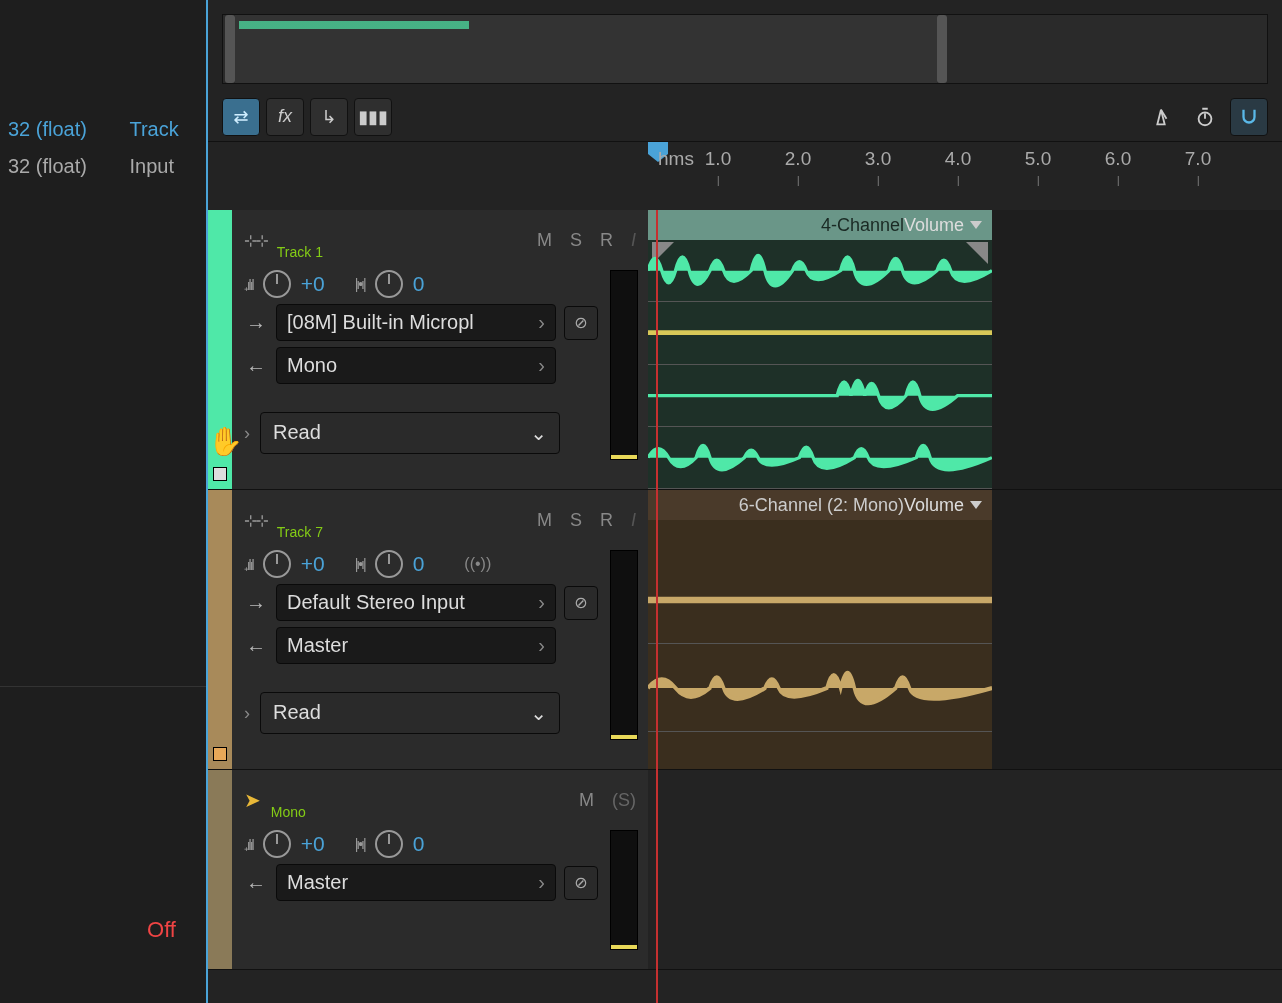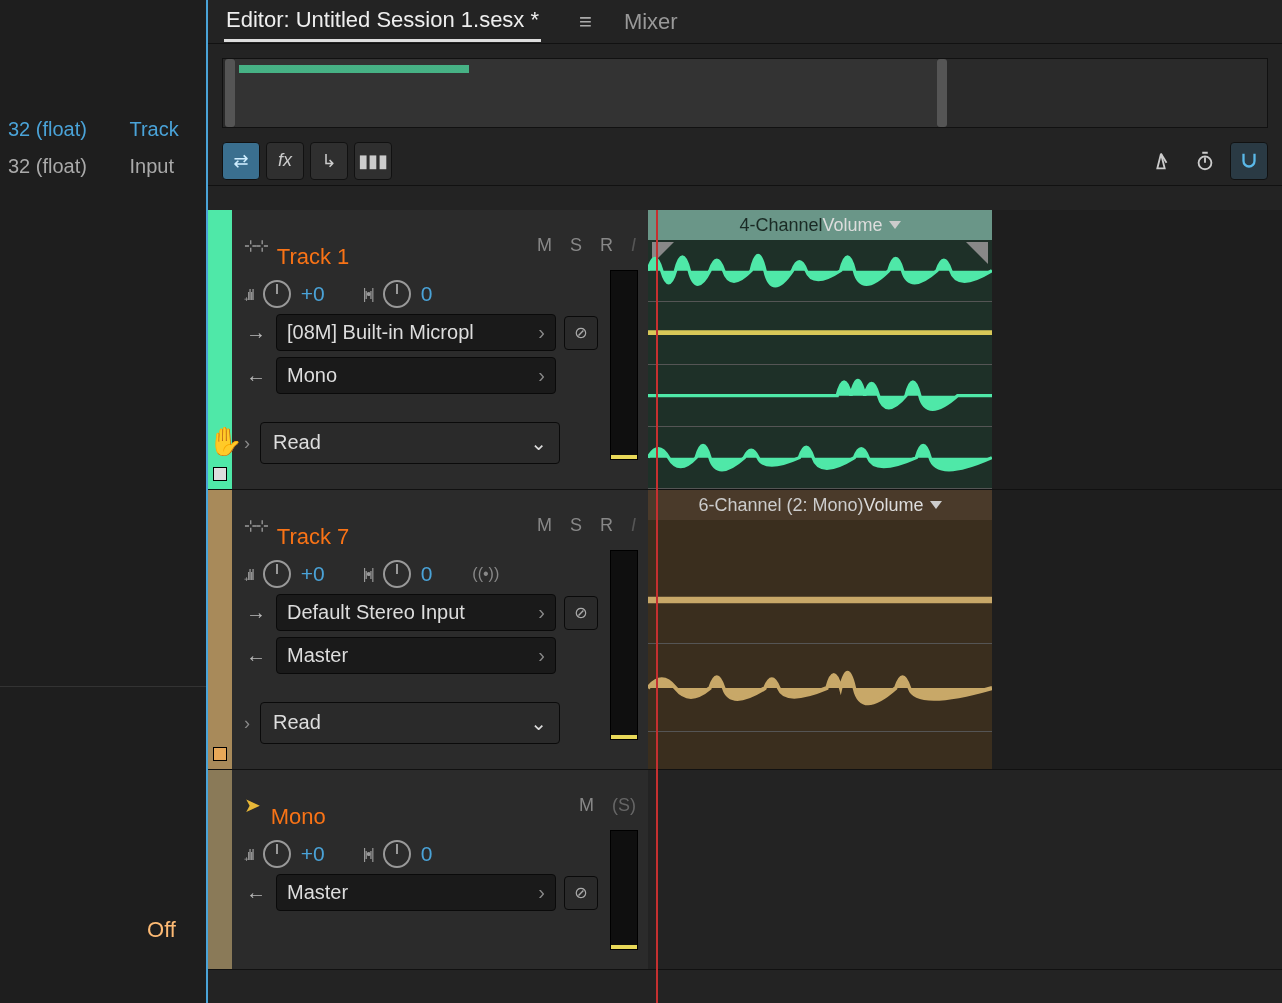--- a/index.html
+++ b/index.html
@@ -3,21 +3,21 @@
 <meta charset="utf-8">
 <style>
 * { box-sizing: border-box; margin: 0; padding: 0; font-family: -apple-system, "Segoe UI", sans-serif; }
 body { background: #1a1a1a; color: #ccc; width: 1282px; height: 1003px; overflow: hidden; position: relative; }
 
 .left-panel { position:absolute; left:0; top:0; width:208px; height:100%; background:#1e1e1e; border-right:2px solid #4aa3d8;}
 .file-table { width:100%; font-size:20px; color:#ccc;}
 .file-table th { text-align:left; padding:8px 6px; font-weight:400; color:#ddd; border-bottom:1px solid #333;}
 .file-table td { padding:6px; color:#4aa3d8;}
 .file-table td.gray { color:#aaa;}
-.off-label { position:absolute; bottom:60px; right:30px; font-size:22px; color:#fdba74;}
+.off-label { position:absolute; bottom:60px; right:30px; font-size:22px; color:#ef4444;}
 .hr-sep { border:none; border-top:1px solid #333; margin-top:60px;}
 
 .main { position:absolute; left:208px; top:0; right:0; bottom:0; background:#232323;}
 .tabbar { height:44px; display:flex; align-items:center; gap:30px; padding-left:16px; border-bottom:1px solid #111;}
 .tab { font-size:22px; color:#eee; padding:6px 2px; position:relative;}
 .tab.active { border-bottom:3px solid #ddd;}
 .tab.inactive { color:#999;}
 .hamburger { font-size:22px; color:#aaa; margin-left:8px;}
 
 .overview { margin:14px 14px 8px 14px; height:70px; background:#2a2a2a; border:1px solid #111; position:relative;}
@@ -39,46 +39,46 @@
 .playhead-marker { position:absolute; left:440px; top:0; width:20px; height:20px; background:#4aa3d8; clip-path:polygon(0 0,100% 0,100% 60%,50% 100%,0 60%);}
 .playhead-line { position:absolute; left:448px; top:0; bottom:0; width:2px; background:#c53030; z-index:5;}
 
 .tracks { position:absolute; left:0; top:210px; right:0; bottom:0;}
 .track { display:flex; border-bottom:1px solid #111; position:relative;}
 .track-color { width:24px;}
 .track-header { width:416px; background:#2b2b2b; padding:10px 12px 8px 12px; position:relative;}
 .tc-green{background:#4fe8a8;} .tc-tan{background:#a88a5a;} .tc-tan2{background:#8a7a58;}
 .track-name-row{display:flex;align-items:center;gap:10px;margin-bottom:10px;}
 .wave-icon{color:#999;font-size:16px;letter-spacing:-2px;}
-.track-name{font-size:22px;color:#f97316;margin-top:24px;}
+.track-name{font-size:14px;color:#84cc16;margin-top:24px;}
 .msr { margin-left:auto; display:flex; gap:18px; color:#888; font-size:18px;}
 .msr span{cursor:pointer;}
 .msr .in{color:#555;font-style:italic;}
 .ctrl-row{display:flex;align-items:center;gap:10px;margin:6px 0;}
 .knob{width:28px;height:28px;border:2px solid #999;border-radius:50%;position:relative;display:inline-block;}
 .knob::after{content:"";position:absolute;left:50%;top:2px;width:2px;height:10px;background:#999;transform:translateX(-50%);}
 .vol-icon{color:#999;font-size:14px;letter-spacing:-2px;}
 .blue-val{color:#4aa3d8;font-size:21px;font-weight:500;}
-.pan-icon{color:#999;font-size:14px;letter-spacing:-2px;margin-left:28px;}
+.pan-icon{color:#999;font-size:14px;letter-spacing:-2px;margin-left:20px;}
 .io-row{display:flex;align-items:center;gap:8px;margin:6px 0;}
 .arrow{color:#bbb;font-size:20px;width:24px;text-align:center;}
 .io-select{flex:1;background:#1a1a1a;border:1px solid #0a0a0a;border-radius:4px;padding:6px 10px;font-size:20px;color:#ddd;display:flex;justify-content:space-between;align-items:center;max-width:280px;}
 .io-select .chev{color:#888;}
 .phase-btn{width:34px;height:34px;border:1px solid #0a0a0a;border-radius:4px;background:#2a2a2a;display:flex;align-items:center;justify-content:center;color:#aaa;}
 .auto-row{display:flex;align-items:center;gap:10px;margin-top:28px;}
 .auto-chev{color:#888;font-size:18px;}
 .auto-select{flex:1;max-width:300px;background:#2a2a2a;border:1px solid #0a0a0a;border-radius:4px;padding:8px 12px;font-size:20px;color:#ddd;display:flex;justify-content:space-between;}
 .meter{position:absolute;right:10px;top:60px;width:28px;height:190px;background:#0f0f0f;border:1px solid #000;}
 .meter::after{content:"";position:absolute;left:0;right:0;bottom:0;height:4px;background:#e8d858;}
 .color-box{width:14px;height:14px;border:1px solid #000;position:absolute;left:5px;bottom:8px;}
 .cb-white{background:#ddd;} .cb-orange{background:#e8a858;}
 
 .clip-area{flex:1;background:#1e1e1e;position:relative;overflow:hidden;}
 .clip{position:absolute;left:0;top:0;bottom:0;right:290px;}
-.clip-header{height:30px;background:#6a9688;display:flex;align-items:center;justify-content:center;padding:0 10px;font-size:18px;color:#1a2a24;}
+.clip-header{height:30px;background:#6a9688;display:flex;align-items:center;justify-content:flex-end;padding:0 10px;font-size:18px;color:#1a2a24;}
 .clip-header.tan{background:#4a3a2a;color:#ccc;}
 .clip-body{position:absolute;top:30px;left:0;right:0;bottom:0;background:#1e3028;}
 .clip-body.tan{background:#3a2e1e;}
 .fade-tri{position:absolute;top:2px;width:22px;height:22px;background:#888;}
 .fade-tri.l{left:4px;clip-path:polygon(0 0,100% 0,0 100%);}
 .fade-tri.r{right:4px;clip-path:polygon(0 0,100% 0,100% 100%);}
 .lane{position:absolute;left:0;right:0;border-bottom:1px solid #555;}
 svg.wfs{width:100%;height:100%;}
 .vol-dropdown{color:#ddd;display:flex;align-items:center;gap:6px;}
 .tri-down{width:0;height:0;border-left:6px solid transparent;border-right:6px solid transparent;border-top:8px solid #ccc;}
@@ -102,25 +102,20 @@
       <td class="gray">Input</td>
     </tr>
   </tbody>
     </table>
   <hr class="hr-sep" style="margin-top:500px">
   <div class="off-label">Off</div>
 </div>
 
 <div class="main">
 
-  <div class="tabbar">
-    <div class="tab active">Editor: Untitled Session 1.sesx *</div>
-    <span class="hamburger">≡</span>
-    <div class="tab inactive">Mixer</div>
-  </div>
 
   <div class="overview">
     <div class="bar"></div>
     <div class="wave"></div>
     <div class="handle left"></div>
     <div class="handle right"></div>
   </div>
 
   <div class="toolbar">
     <div class="tool-btn active">⇄</div>
@@ -142,20 +137,33 @@
           <path d="M12 8v6M9 3h6"></path>
         </svg>
     </div>
     <div class="tool-btn snap">
       <svg width="22" height="22" viewBox="0 0 24 24" fill="none" stroke="#5ab8e8" stroke-width="2.5">
           <path d="M6 4v8a6 6 0 0012 0V4"></path>
         </svg>
     </div>
   </div>
 
+  <div class="timeline-area">
+    <div class="playhead-marker"></div>
+    <div class="ruler">
+      <span style="position:absolute;left:10px;top:6px">hms</span>
+      <span class="tick" style="left:70px">1.0</span>
+      <span class="tick" style="left:150px">2.0</span>
+      <span class="tick" style="left:230px">3.0</span>
+      <span class="tick" style="left:310px">4.0</span>
+      <span class="tick" style="left:390px">5.0</span>
+      <span class="tick" style="left:470px">6.0</span>
+      <span class="tick" style="left:550px">7.0</span>
+    </div>
+  </div>
 
   <div class="tracks">
     <div class="playhead-line"></div>
 
     <div class="track" style="height:280px">
       <div class="track-color tc-green">
         <div class="color-box cb-white"></div>
       </div>
       <div class="track-header">
         <div class="track-name-row">

